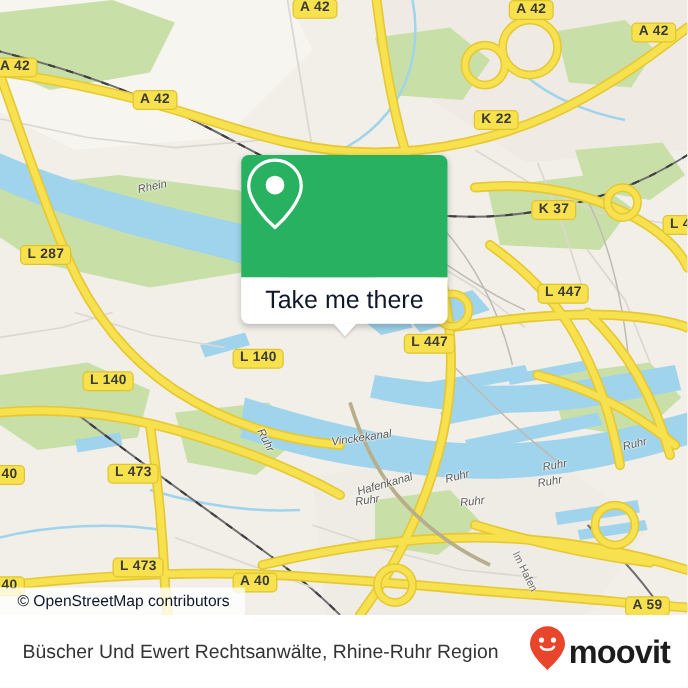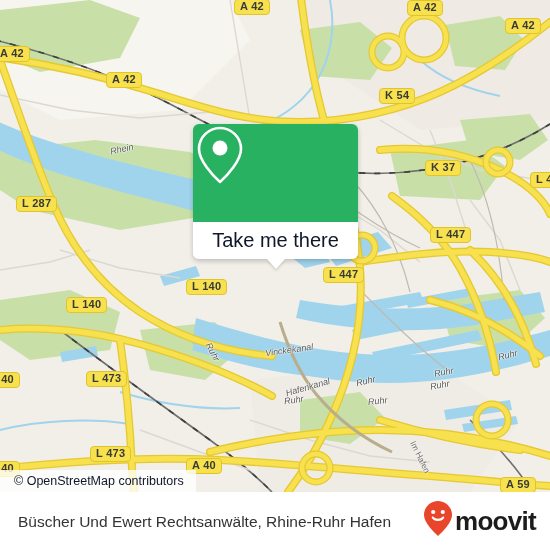--- a/index.html
+++ b/index.html
@@ -286,21 +286,21 @@
           <path d="M280,322 C288,348 300,374 316,394 C336,418 362,438 392,452"></path>
         </g>
       </g>
     </svg>
 
     <div class="shield" style="left:-6px; top:46px;">A 42</div>
     <div class="shield" style="left:106px; top:72px;">A 42</div>
     <div class="shield" style="left:234px; top:-1px;">A 42</div>
     <div class="shield" style="left:407px; top:0px;">A 42</div>
     <div class="shield" style="left:505px; top:18px;">A 42</div>
-    <div class="shield" style="left:379px; top:88px;">K 54</div>
+    <div class="shield" style="left:379px; top:88px;">K 22</div>
     <div class="shield" style="left:425px; top:160px;">K 37</div>
     <div class="shield" style="left:323px; top:267px;">L 447</div>
     <div class="shield" style="left:430px; top:227px;">L 447</div>
     <div class="shield" style="left:530px; top:172px;">L 4</div>
     <div class="shield" style="left:16px; top:196px;">L 287</div>
     <div class="shield" style="left:66px; top:297px;">L 140</div>
     <div class="shield" style="left:186px; top:279px;">L 140</div>
     <div class="shield" style="left:-16px; top:372px;">A 40</div>
     <div class="shield" style="left:-16px; top:461px;">A 40</div>
     <div class="shield" style="left:86px; top:371px;">L 473</div>
@@ -336,21 +336,21 @@
       </div>
       <div id="poi-card-action">
         <span>Take me there</span>
       </div>
       <div id="card-tail"></div>
     </div>
 
   </div>
 
   <div id="footer">
-    <div id="footer-title">Büscher Und Ewert Rechtsanwälte, Rhine-Ruhr Hafen</div>
+    <div id="footer-title">Büscher Und Ewert Rechtsanwälte, Rhine-Ruhr Region</div>
     <div id="brand">
       <span>
         <svg width="30" height="38" viewBox="0 0 30 38">
           <path d="M15 1 C7.3 1 1 7.3 1 15 C1 23 11 32 15 36 C19 32 29 23 29 15 C29 7.3 22.7 1 15 1 Z" fill="#E8452B"></path>
           <circle cx="10.2" cy="12" r="2.1" fill="#ffffff"></circle>
           <circle cx="19.8" cy="12" r="2.1" fill="#ffffff"></circle>
           <path d="M9.8 17.5 C11.6 20.6 18.4 20.6 20.2 17.5" stroke="#ffffff" stroke-width="2.1" fill="none" stroke-linecap="round"></path>
         </svg>
       </span>
       <span id="brand-word">moovit</span>

